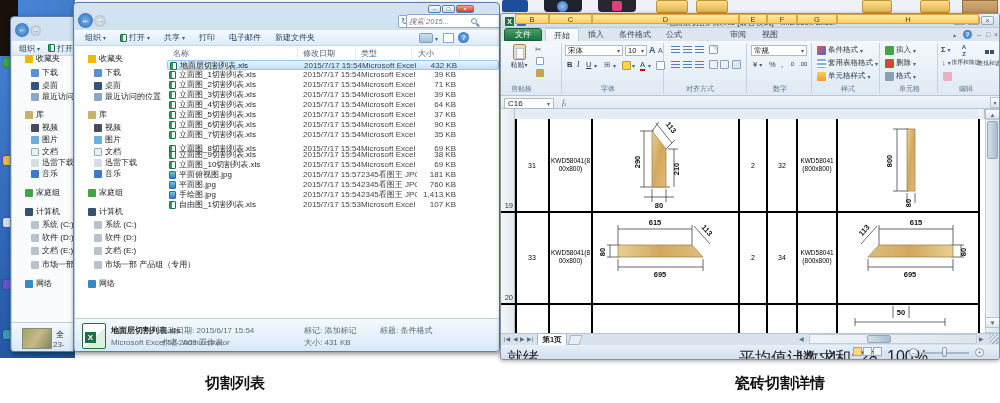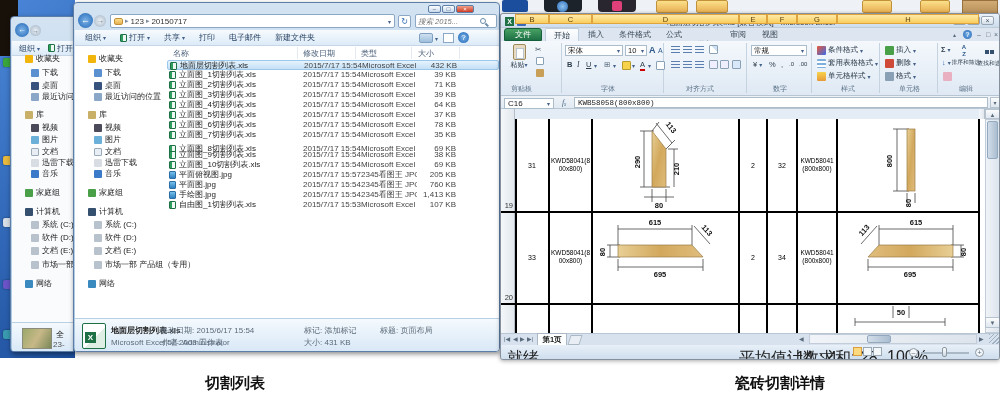--- a/index.html
+++ b/index.html
@@ -184,30 +184,22 @@
     </div>
   </div>
 
   <div class="abs aerowin" style="left:73px;top:2px;width:427px;height:350px;overflow:hidden">
     <div class="abs winbtn" style="left:354px;top:2px">–</div>
     <div class="abs winbtn" style="left:368px;top:2px">□</div>
     <div class="abs winbtn close" style="left:382px;top:2px;width:18px">×</div>
 
     <div class="abs navcircle" style="left:4px;top:10px;width:15px;height:15px;background:radial-gradient(#7db4e8,#1f64b4);font-size:9px;line-height:15px">←</div>
     <div class="abs navcircle" style="left:20px;top:12px;width:12px;height:12px;background:radial-gradient(#eef2f6,#9fb2c4);color:#6a7a8a;font-size:8px;line-height:12px">→</div>
-    <div class="abs addr" style="left:36px;top:11px;width:285px;height:14px">
-      <i class="folder" style="position:static;display:inline-block;width:9px;height:7px"></i>
-      <span class="crumbsep">▸</span>
-      <span>123</span>
-      <span class="crumbsep">▸</span>
-      <span>20150717</span>
-      <span class="caret" style="margin-left:auto">▾</span>
-    </div>
     <div class="abs navcircle" style="left:324px;top:12px;width:13px;height:13px;background:#fff;border:1px solid #8aa8c5;color:#2f6eb4;font-size:8px;line-height:12px;border-radius:2px">↻</div>
-    <div class="abs searchbox" style="left:341px;top:11px;width:82px;height:14px">
+    <div class="abs searchbox" style="left:332px;top:11px;width:98px;height:14px">
       <input placeholder="搜索 2015..." style="">
       <span class="lens">
           <i></i>
         </span>
     </div>
 
     <div class="abs toolbar" style="left:1px;top:27px;width:425px;height:16px;padding-left:10px;gap:14px">
       <span class="tbtn">
           <span>组织</span>
           <span class="caret">▾</span>
@@ -357,21 +349,21 @@
           <span class="c-name">立面图_5切割列表.xls</span>
           <span class="c-date">2015/7/17 15:54</span>
           <span class="c-type">Microsoft Excel ...</span>
           <span class="c-size">37 KB</span>
         </div>
       <div class="frow" style="top:60px">
           <i class="fic fic-xls"></i>
           <span class="c-name">立面图_6切割列表.xls</span>
           <span class="c-date">2015/7/17 15:54</span>
           <span class="c-type">Microsoft Excel ...</span>
-          <span class="c-size">78 KB</span>
+          <span class="c-size">90 KB</span>
         </div>
       <div class="frow" style="top:70px">
           <i class="fic fic-xls"></i>
           <span class="c-name">立面图_7切割列表.xls</span>
           <span class="c-date">2015/7/17 15:54</span>
           <span class="c-type">Microsoft Excel ...</span>
           <span class="c-size">35 KB</span>
         </div>
       <div class="frow" style="top:84px">
           <i class="fic fic-xls"></i>
@@ -392,21 +384,21 @@
           <span class="c-name">立面图_10切割列表.xls</span>
           <span class="c-date">2015/7/17 15:54</span>
           <span class="c-type">Microsoft Excel ...</span>
           <span class="c-size">69 KB</span>
         </div>
       <div class="frow" style="top:110px">
           <i class="fic fic-jpg"></i>
           <span class="c-name">平面俯视图.jpg</span>
           <span class="c-date">2015/7/17 15:57</span>
           <span class="c-type">2345看图王 JPG ...</span>
-          <span class="c-size">205 KB</span>
+          <span class="c-size">181 KB</span>
         </div>
       <div class="frow" style="top:120px">
           <i class="fic fic-jpg"></i>
           <span class="c-name">平面图.jpg</span>
           <span class="c-date">2015/7/17 15:54</span>
           <span class="c-type">2345看图王 JPG ...</span>
           <span class="c-size">760 KB</span>
         </div>
       <div class="frow" style="top:130px">
           <i class="fic fic-jpg"></i>
@@ -427,21 +419,21 @@
     <div class="abs dpane" style="left:1px;top:315px;width:425px;height:34px">
       <div class="abs bigxls" style="left:7px;top:4px;width:24px;height:26px">
           <i>X</i>
         </div>
       <span class="abs" style="left:36px;top:6px;font-weight:bold">地面层切割列表.xls</span>
       <span class="abs dlabel" style="left:36px;top:18px">Microsoft Excel 52-2003 工作表</span>
       <span class="abs dlabel" style="left:85px;top:6px">修改日期: 2015/6/17 15:54</span>
       <span class="abs dlabel" style="left:87px;top:18px">作者: Administrator</span>
       <span class="abs dlabel" style="left:229px;top:6px">标记: 添加标记</span>
       <span class="abs dlabel" style="left:229px;top:18px">大小: 431 KB</span>
-      <span class="abs dlabel" style="left:305px;top:6px">标题: 页面布局</span>
+      <span class="abs dlabel" style="left:305px;top:6px">标题: 条件格式</span>
     </div>
   </div>
 
   <div class="abs" style="left:500px;top:0;width:500px;height:14px;background:#eef2f6">
     <div class="abs" style="left:2px;top:0;width:26px;height:12px;background:#1b4f9e;border-radius:2px"></div>
     <div class="abs" style="left:44px;top:0;width:38px;height:12px;background:#1d232b;border-radius:0 0 4px 4px">
         <i class="abs" style="left:13px;top:1px;width:11px;height:11px;border-radius:50%;background:radial-gradient(#8ec2ee,#2a6ab8)"></i>
       </div>
     <div class="abs" style="left:98px;top:0;width:38px;height:12px;background:#2a2630;border-radius:0 0 4px 4px">
         <i class="abs" style="left:14px;top:1px;width:10px;height:10px;border-radius:2px;background:#e0407a"></i>
@@ -592,21 +584,20 @@
       <div style="font-size:6px;color:#2e3d4c;white-space:nowrap;transform:scale(.95)">查找和选择</div>
     </div>
     <span class="rlabel" style="left:458px;top:70px">编辑</span>
 
     <div class="abs fmla" style="left:0;top:82px;width:500px;height:13px"></div>
     <div class="abs namebox" style="left:3px;top:84px;width:50px;height:11px">
         <span>C16</span>
         <span class="caret">▾</span>
       </div>
     <span class="abs" style="left:61px;top:84px;font-size:8px;font-style:italic;font-family:'Liberation Serif',serif;color:#4a6a8a">fₓ</span>
-    <div class="abs fxfield" style="left:73px;top:83px;width:414px;height:11px">KWB58058(800x800)</div>
     <div class="abs scrollbtn" style="left:489px;top:83px;width:10px;height:11px;line-height:11px">▾</div>
 
     <div class="abs rowhdr" style="left:0;top:95px;width:14px;height:10px"></div>
     <div class="hdr" style="left:14px;width:34px">B</div>
     <div class="hdr" style="left:48px;width:43px">C</div>
     <div class="hdr" style="left:91px;width:147px">D</div>
     <div class="hdr" style="left:238px;width:28px">E</div>
     <div class="hdr" style="left:266px;width:30px">F</div>
     <div class="hdr" style="left:296px;width:40px">G</div>
     <div class="hdr" style="left:336px;width:142px">H</div>

